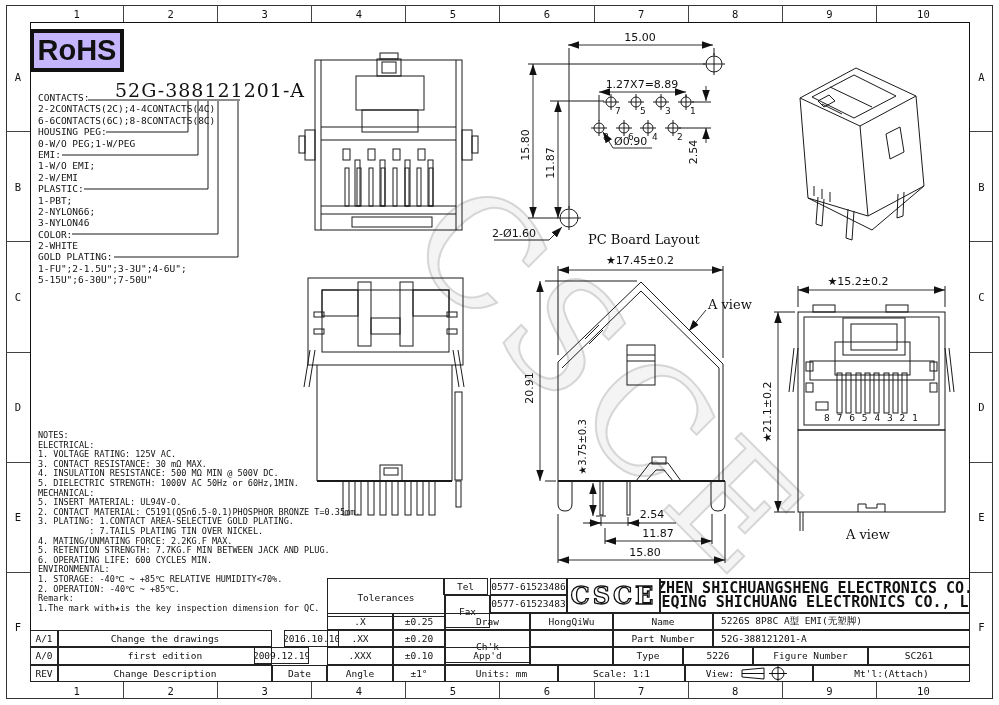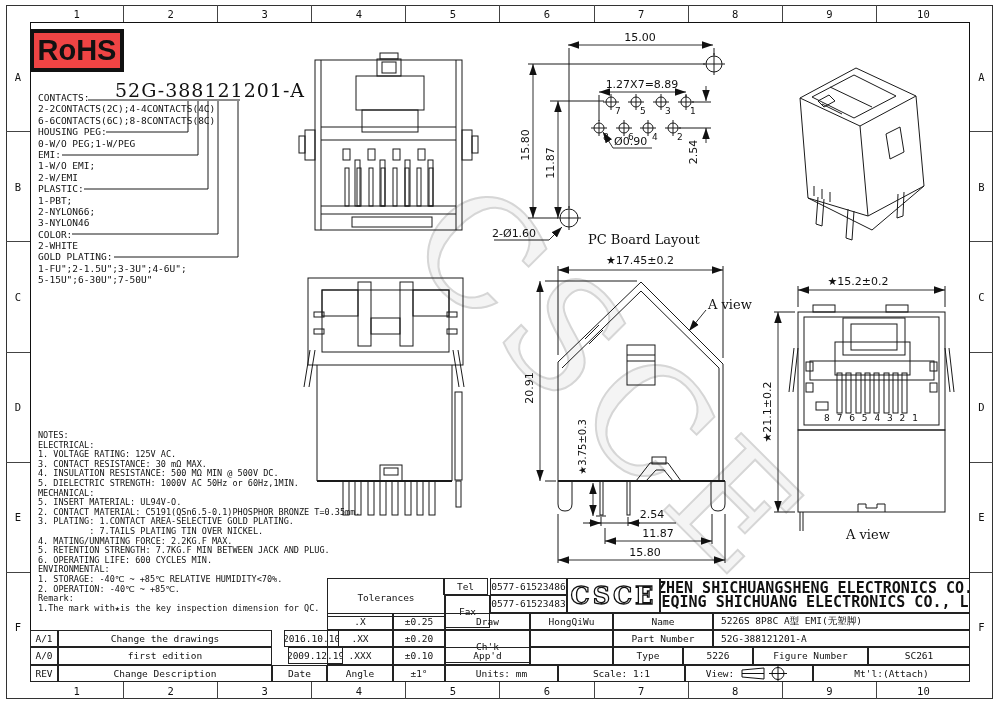--- a/index.html
+++ b/index.html
@@ -26,21 +26,21 @@
   svg.art{position:absolute;left:0;top:0;z-index:2;}
   svg.art *{stroke:#1a1a1a;stroke-width:1;fill:none;}
   svg.art .thick{stroke-width:2;}
   svg.art .dim{stroke-width:0.9;}
   svg.art text{stroke:none;fill:#111;font-family:"DejaVu Sans",sans-serif;}
   svg.art .t11{font-size:11px;} svg.art .t10{font-size:10px;} svg.art .t9{font-size:9px;}
   svg.art .ser{font-family:"DejaVu Serif",serif;font-size:13px;}
   svg.art marker path{fill:#111;stroke:none;}
   .rohs{position:absolute;left:30px;top:29px;width:94px;height:43px;z-index:3;
         border:4px solid #111;box-sizing:border-box;display:flex;align-items:center;justify-content:center;
-        font:bold 29px "Liberation Sans",sans-serif;letter-spacing:0px;background:#ef4444;}
+        font:bold 29px "Liberation Sans",sans-serif;letter-spacing:0px;background:#c4b5fd;}
   .heading{position:absolute;left:115px;top:79px;z-index:3;
            font-family:"DejaVu Serif",serif;font-size:19px;letter-spacing:1px;white-space:nowrap;}
   .ordering{position:absolute;left:38px;top:92px;z-index:3;width:260px;}
   .ordering div{height:11.4px;line-height:11.4px;font-size:9.5px;white-space:pre;}
   .notes{position:absolute;left:38px;top:431px;z-index:3;width:330px;}
   .notes div{height:9.6px;line-height:9.6px;font-size:8.5px;white-space:pre;}
   .tblock{position:absolute;left:30px;top:578px;width:940px;height:104px;z-index:3;}
   .cell{position:absolute;box-sizing:border-box;border:1px solid #222;background:transparent;
         display:flex;align-items:center;justify-content:center;
         font-size:9.5px;color:#111;overflow:hidden;white-space:nowrap;}
@@ -418,21 +418,21 @@
     </g>
   </svg>
 
   <div class="tblock">
 
     <div class="cell" style="left:0;top:52px;width:28px;height:17.3px">A/1</div>
     <div class="cell" style="left:28px;top:52px;width:214px;height:17.3px">Change the drawings</div>
     <div class="cell" style="left:254px;top:52px;width:55px;height:17.3px">2016.10.10</div>
     <div class="cell" style="left:0;top:69.3px;width:28px;height:17.3px">A/0</div>
     <div class="cell" style="left:28px;top:69.3px;width:214px;height:17.3px">first edition</div>
-    <div class="cell" style="left:258px;top:69.3px;width:55px;height:17px">2009.12.19</div>
+    <div class="cell" style="left:224px;top:69.3px;width:55px;height:17px">2009.12.19</div>
     <div class="cell" style="left:0;top:86.7px;width:28px;height:17.3px">REV</div>
     <div class="cell" style="left:28px;top:86.7px;width:214px;height:17.3px">Change Description</div>
     <div class="cell" style="left:242px;top:86.7px;width:55px;height:17.3px">Date</div>
 
     <div class="cell" style="left:297px;top:0;width:118px;height:39px">Tolerances</div>
     <div class="cell" style="left:297px;top:34.7px;width:66px;height:17.3px">.X</div>
     <div class="cell" style="left:363px;top:34.7px;width:52px;height:17.3px">±0.25</div>
     <div class="cell" style="left:297px;top:52px;width:66px;height:17.3px">.XX</div>
     <div class="cell" style="left:363px;top:52px;width:52px;height:17.3px">±0.20</div>
     <div class="cell" style="left:297px;top:69.3px;width:66px;height:17.3px">.XXX</div>

